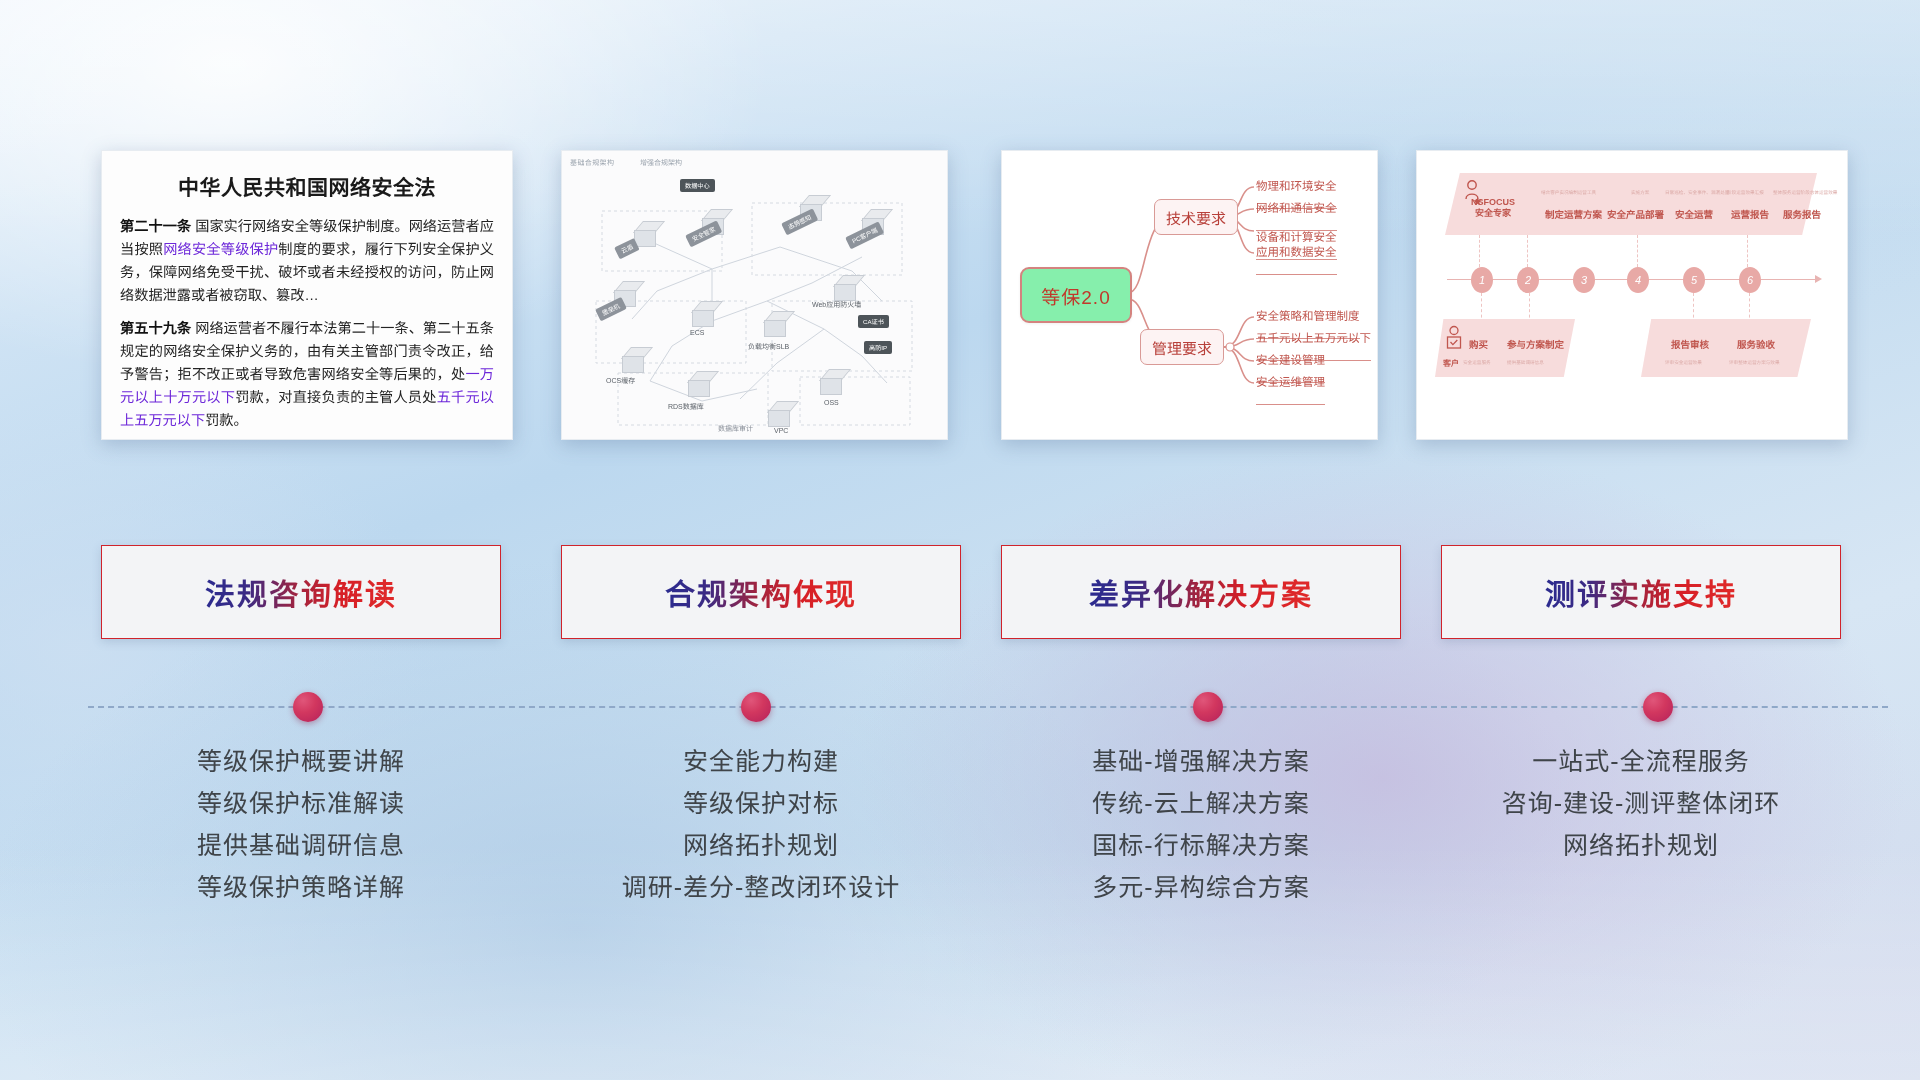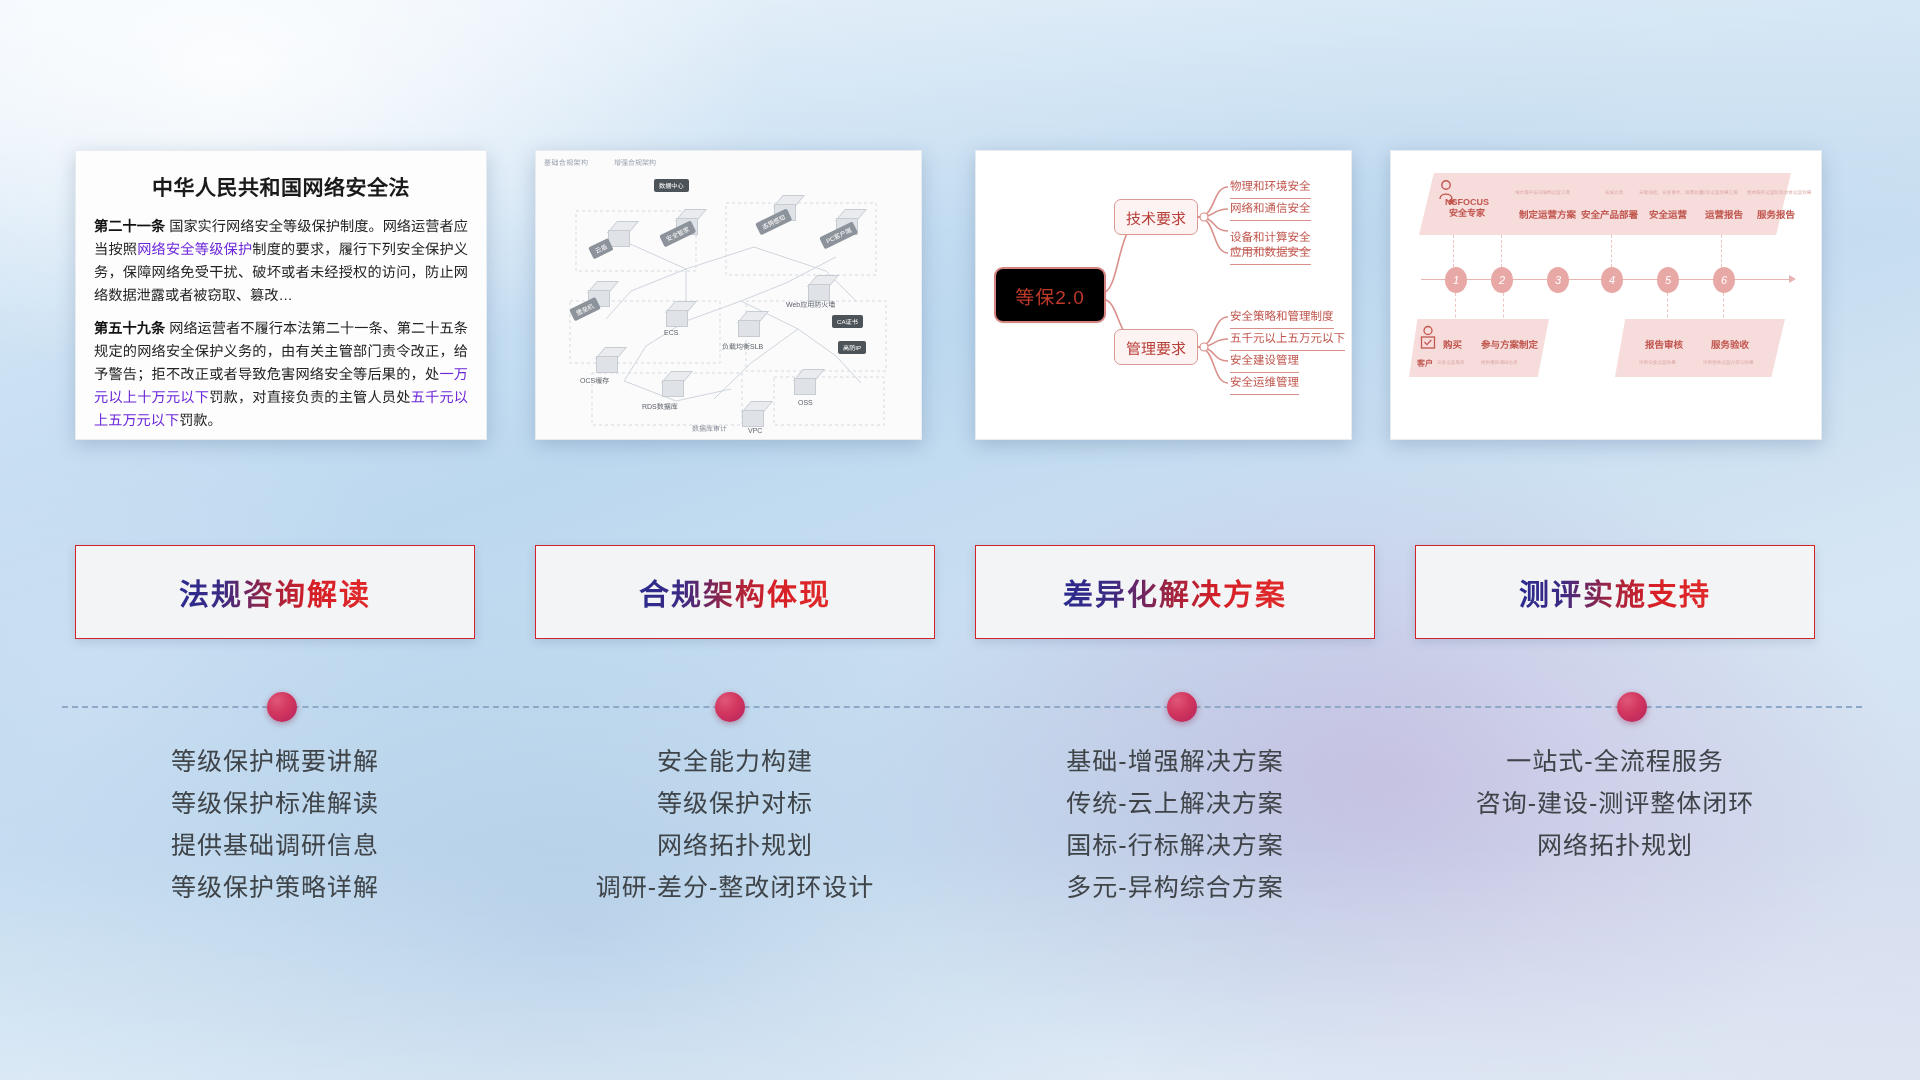--- a/index.html
+++ b/index.html
@@ -19,21 +19,21 @@
       radial-gradient(900px 520px at 12% 6%, rgba(255,255,255,.85) 0%, rgba(255,255,255,0) 60%),
       radial-gradient(760px 460px at 88% 4%, rgba(196,220,240,.85) 0%, rgba(196,220,240,0) 62%),
       radial-gradient(820px 520px at 72% 72%, rgba(197,186,222,.80) 0%, rgba(197,186,222,0) 64%),
       radial-gradient(900px 560px at 30% 86%, rgba(170,200,228,.75) 0%, rgba(170,200,228,0) 66%),
       radial-gradient(620px 420px at 62% 76%, rgba(176,214,233,.70) 0%, rgba(176,214,233,0) 62%),
       radial-gradient(520px 360px at 4% 60%, rgba(206,224,242,.8) 0%, rgba(206,224,242,0) 70%),
       radial-gradient(700px 420px at 98% 92%, rgba(214,220,238,.8) 0%, rgba(214,220,238,0) 70%);}
   .bg .l3{position:absolute;inset:0;
     background:linear-gradient(180deg,rgba(255,255,255,.35) 0%,rgba(255,255,255,0) 22%, rgba(255,255,255,0) 78%, rgba(255,255,255,.25) 100%);}
 
-  .stage{position:absolute;inset:0;z-index:2;}
+  .stage{position:absolute;inset:0;z-index:2;margin-left:26px;}
 
   
   .cards{position:absolute;left:0;top:150px;width:1920px;height:290px;}
   .card{position:absolute;top:0;background:#fdfdfd;
         box-shadow:0 5px 18px rgba(60,90,130,.26);border:1px solid #e7ecf1;
         overflow:hidden;}
   .card.c1{left:75px;width:410px;height:288px;}
   .card.c2{left:535px;width:385px;height:288px;}
   .card.c3{left:975px;width:375px;height:288px;}
   .card.c4{left:1390px;width:430px;height:288px;}
@@ -55,28 +55,28 @@
   .arch .tagd{position:absolute;background:#4d5459;color:#fff;font-size:6.2px;padding:2px 5px;border-radius:2px;white-space:nowrap;}
   .arch .txt{position:absolute;font-size:7px;color:#5b6168;white-space:nowrap;}
   .arch .cube{position:absolute;width:22px;height:24px;}
   .arch .cube i{display:block;position:absolute;}
   .arch .cube .top{width:20px;height:10px;background:#e9ebee;transform:skewX(-40deg);left:4px;top:0;border:1px solid #c7ccd3;}
   .arch .cube .fr{width:20px;height:15px;background:#dfe3e8;left:0;top:9px;border:1px solid #c7ccd3;}
 
   
   .mind{position:relative;width:100%;height:100%;background:#fff;}
   .mind .root{position:absolute;left:18px;top:116px;width:108px;height:52px;border:2.5px solid #d4837f;
-        border-radius:9px;background:#000000;display:flex;align-items:center;justify-content:center;
+        border-radius:9px;background:#86efac;display:flex;align-items:center;justify-content:center;
         color:#c0392b;font-size:19px;letter-spacing:1px;box-shadow:0 1px 3px rgba(0,0,0,.06);}
   .mind .hub{position:absolute;width:170px;height:40px;border:1.6px solid #d99a96;border-radius:7px;
         background:#fdf3f3;display:flex;align-items:center;justify-content:center;color:#b8403a;font-size:15px;}
-  .mind .hub.t{left:138px;top:48px;width:82px;height:34px;}
+  .mind .hub.t{left:152px;top:48px;width:82px;height:34px;}
   .mind .hub.m{left:138px;top:178px;width:82px;height:34px;}
   .mind .leaf{position:absolute;color:#c0564e;font-size:11.5px;white-space:nowrap;
-        font-family:"Liberation Serif","DejaVu Serif",serif;border-bottom:1.6px solid #d98f8a;padding-bottom:5px;}
+        font-family:"Liberation Serif","DejaVu Serif",serif;border-bottom:1.6px solid #d98f8a;padding-bottom:15px;}
   .mind svg{position:absolute;inset:0;}
 
   
   .road{position:relative;width:100%;height:100%;background:#fff;}
   .road .band{position:absolute;background:#f7dcdc;}
   .road .b-top{left:28px;top:22px;width:372px;height:62px;
         clip-path:polygon(4% 0,100% 0,96% 100%,0% 100%);}
   .road .b-l{left:18px;top:168px;width:140px;height:58px;clip-path:polygon(6% 0,100% 0,92% 100%,0 100%);}
   .road .b-r{left:224px;top:168px;width:170px;height:58px;clip-path:polygon(6% 0,100% 0,92% 100%,0 100%);}
   .road .ttl{position:absolute;color:#c0564e;font-size:9.5px;font-weight:bold;white-space:nowrap;}

